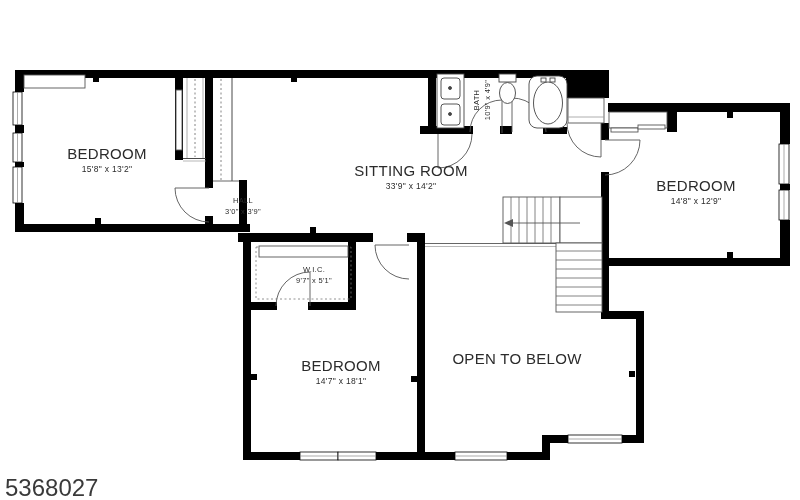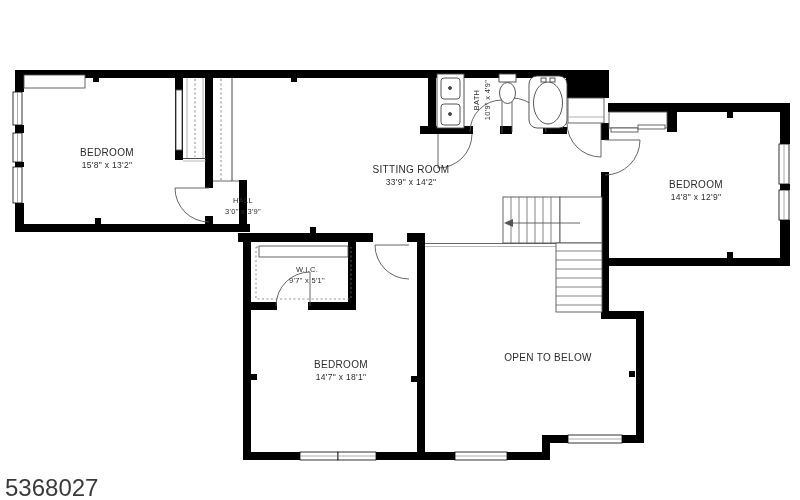--- a/index.html
+++ b/index.html
@@ -6,21 +6,21 @@
   #canvas {
     position:relative; width:800px; height:500px; background:#ffffff;
     font-family:"Liberation Sans", sans-serif; overflow:hidden;
   }
   #plan-svg { position:absolute; left:0; top:0; }
   .room-label {
     position:absolute; transform:translate(-50%,-50%);
     text-align:center; color:#2b2b2b; line-height:1.4;
     white-space:nowrap; letter-spacing:0.3px;
   }
-  .room-label .room-name { font-size:10px; }
+  .room-label .room-name { font-size:15px; }
   .room-label .room-dims { font-size:8.5px; }
   .room-label.small .room-name { font-size:7.5px; }
   .room-label.small .room-dims { font-size:7.5px; }
   .room-label.rotated { transform:translate(-50%,-50%) rotate(-90deg); }
   #listing-id {
     position:absolute; left:5px; top:474px; font-size:24px; color:#3a3a3a;
   }
 </style>
 </head>
 <body>
@@ -261,29 +261,29 @@
 <div class="room-label small rotated" style="left:482px; top:100px">
   <div class="room-name">BATH</div>
   <div class="room-dims">10'9" x 4'9"</div>
 </div>
 
 <div class="room-label" style="left:696px; top:191px">
   <div class="room-name">BEDROOM</div>
   <div class="room-dims">14'8" x 12'9"</div>
 </div>
 
-<div class="room-label small" style="left:307px; top:275px">
+<div class="room-label small" style="left:314px; top:275px">
   <div class="room-name">W.I.C.</div>
   <div class="room-dims">9'7" x 5'1"</div>
 </div>
 
 <div class="room-label" style="left:341px; top:371px">
   <div class="room-name">BEDROOM</div>
   <div class="room-dims">14'7" x 18'1"</div>
 </div>
 
-<div class="room-label" style="left:548px; top:358px">
+<div class="room-label" style="left:517px; top:358px">
   <div class="room-name">OPEN TO BELOW</div>
 </div>
 
 <div id="listing-id">5368027</div>
 
 </div>
 
 </body></html>

